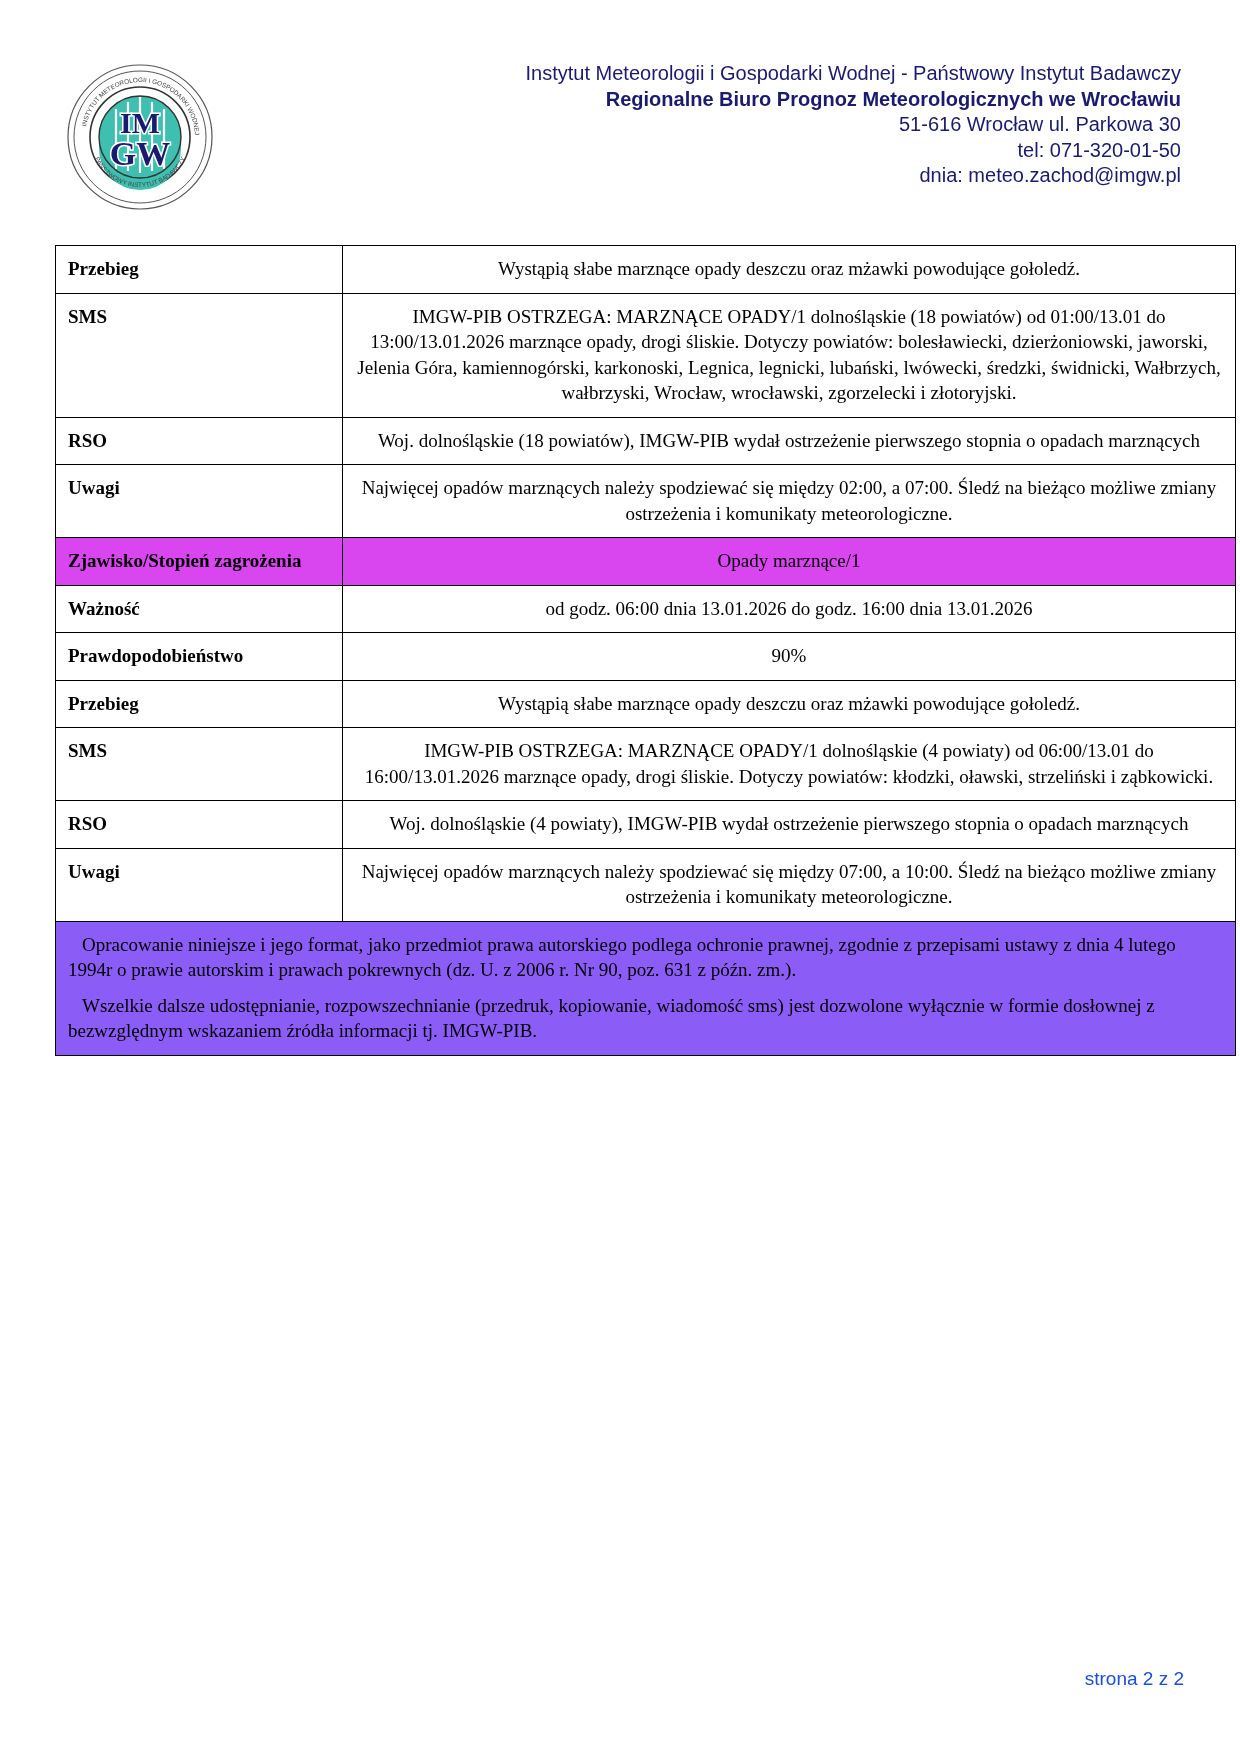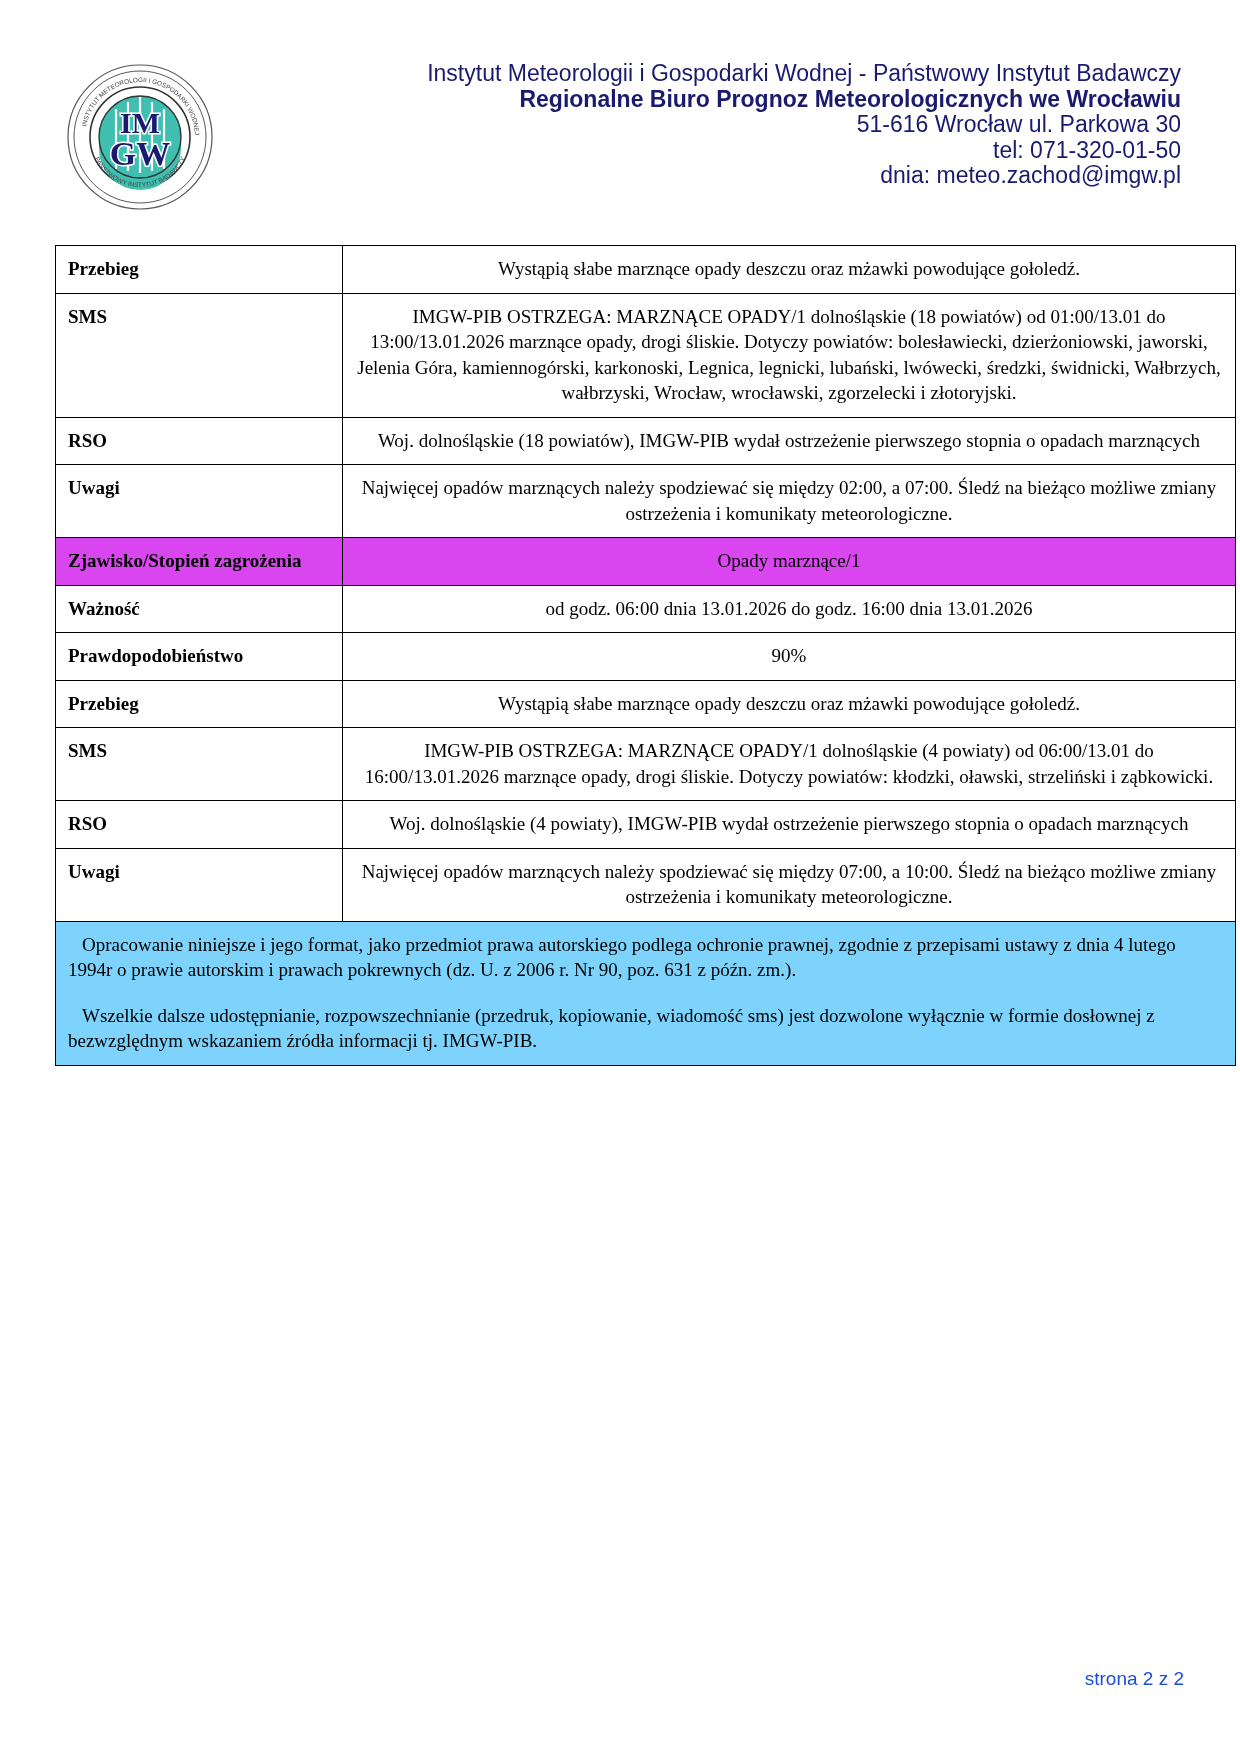--- a/index.html
+++ b/index.html
@@ -44,21 +44,21 @@
 
   .header-text {
     flex: 1;
     text-align: right;
     font-family: "Liberation Sans", sans-serif;
     color: #1a1a6e;
     padding-top: 6px;
     padding-right: 4px;
   }
   .header-text .line {
-    font-size: 23px;
+    font-size: 20px;
     line-height: 25.5px;
     white-space: nowrap;
     text-align: right;
   }
   .header-text .line.bold {
     font-weight: bold;
   }
 
   
   .table-wrap {
@@ -90,31 +90,31 @@
     background: #d946ef;
   }
   tr.highlight td.label,
   tr.highlight td.value {
     font-weight: bold;
   }
   tr.highlight td.value {
     font-weight: normal;
   }
   td.footer-cell {
-    background: #7dd3fc;
+    background: #8b5cf6;
     font-size: 19px;
     line-height: 27px;
     padding: 13px 18px 14px 18px;
   }
   td.footer-cell p {
     margin: 0;
     text-indent: 14px;
   }
   td.footer-cell p + p {
-    margin-top: 20px;
+    margin-top: 10px;
   }
 
   
   .page-number {
     position: absolute;
     right: 56px;
     bottom: 64px;
     font-family: "Liberation Sans", sans-serif;
     font-size: 19px;
     color: #1d4ed8;

